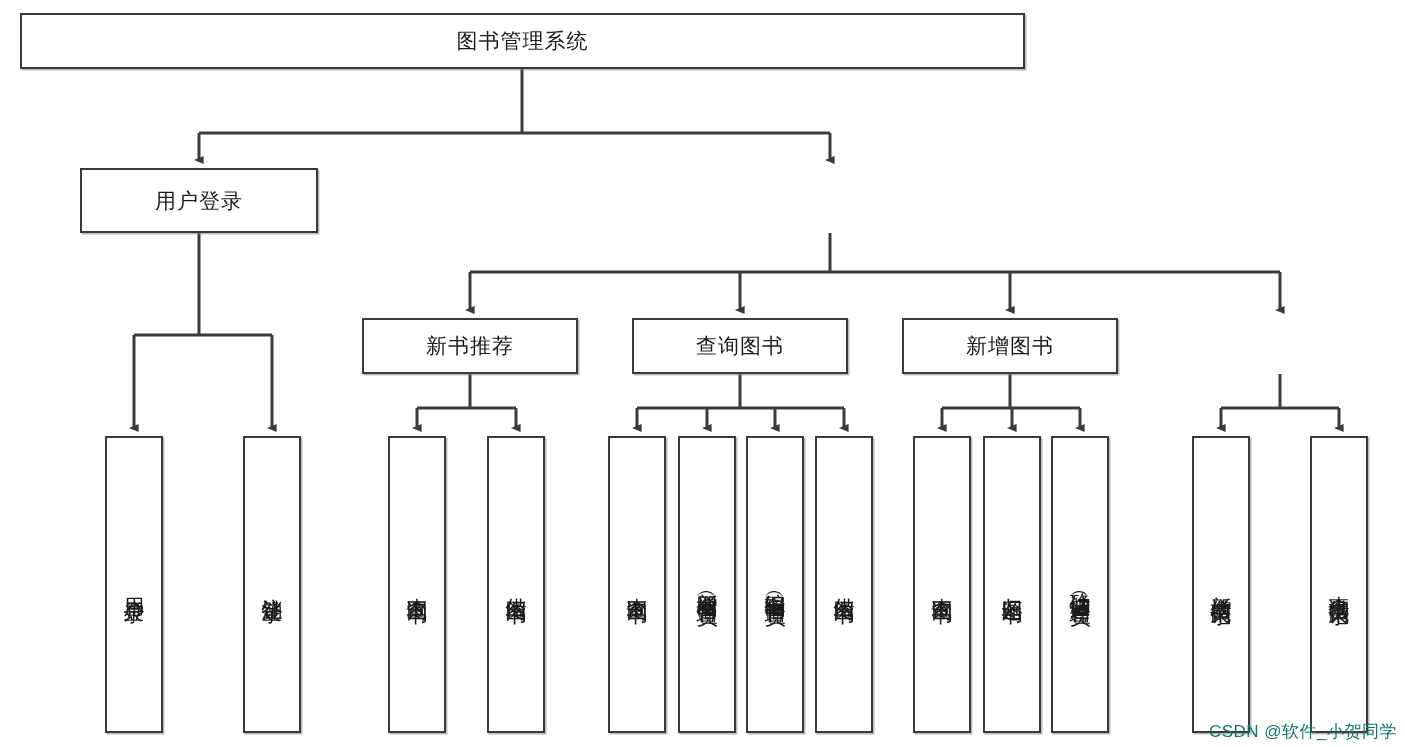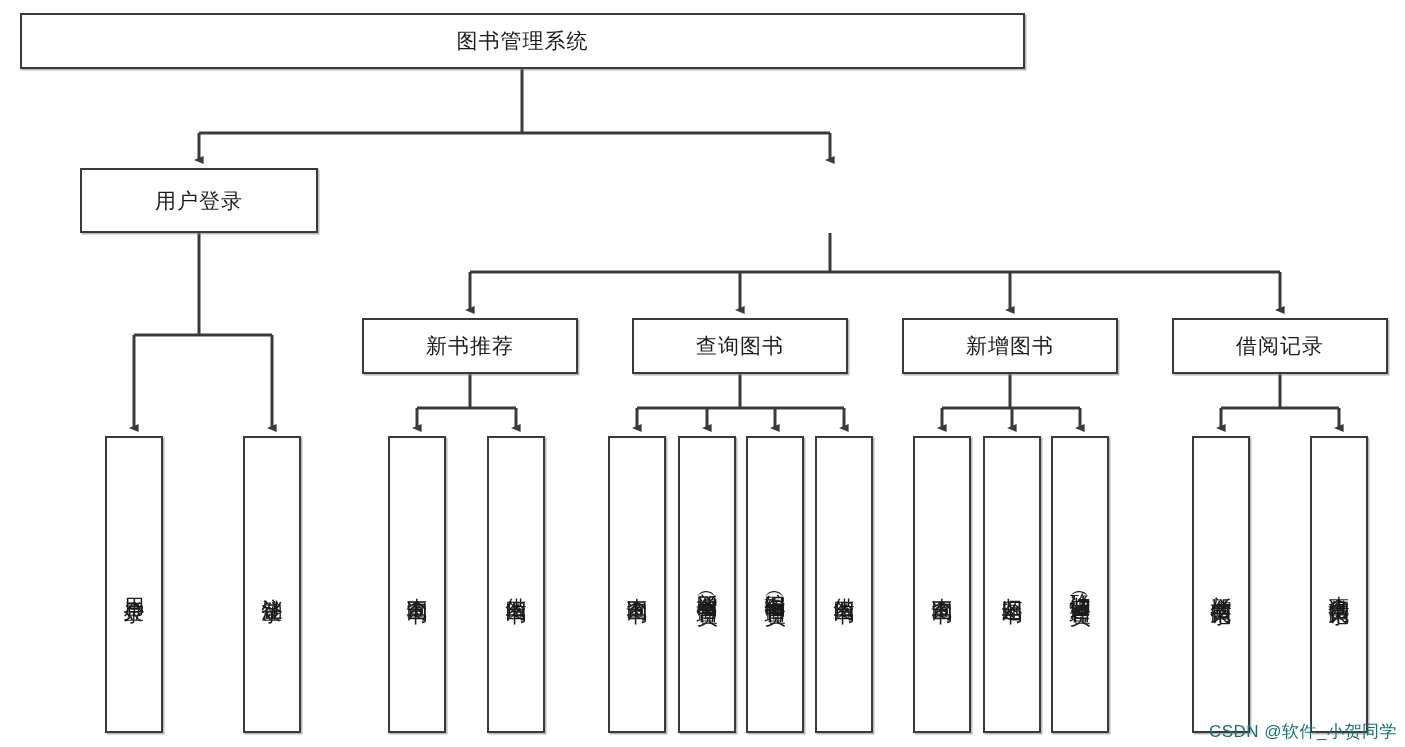--- a/index.html
+++ b/index.html
@@ -133,23 +133,20 @@
 
   <div class="node-box horizontal" style="left:362px; top:318px; width:216px; height:56px;">
     <span class="node-label">新书推荐</span>
   </div>
   <div class="node-box horizontal" style="left:632px; top:318px; width:216px; height:56px;">
     <span class="node-label">查询图书</span>
   </div>
   <div class="node-box horizontal" style="left:902px; top:318px; width:216px; height:56px;">
     <span class="node-label">新增图书</span>
   </div>
-  <div class="node-box horizontal" style="left:1172px; top:318px; width:216px; height:56px;">
-    <span class="node-label">借阅记录</span>
-  </div>
 
   <div class="node-box vertical" style="left:105px; top:436px; width:58px; height:297px;">
     <span class="node-label">用户登录</span>
   </div>
   <div class="node-box vertical" style="left:243px; top:436px; width:58px; height:297px;">
     <span class="node-label">注销登录</span>
   </div>
   <div class="node-box vertical" style="left:388px; top:436px; width:58px; height:297px;">
     <span class="node-label">查询图书</span>
   </div>

